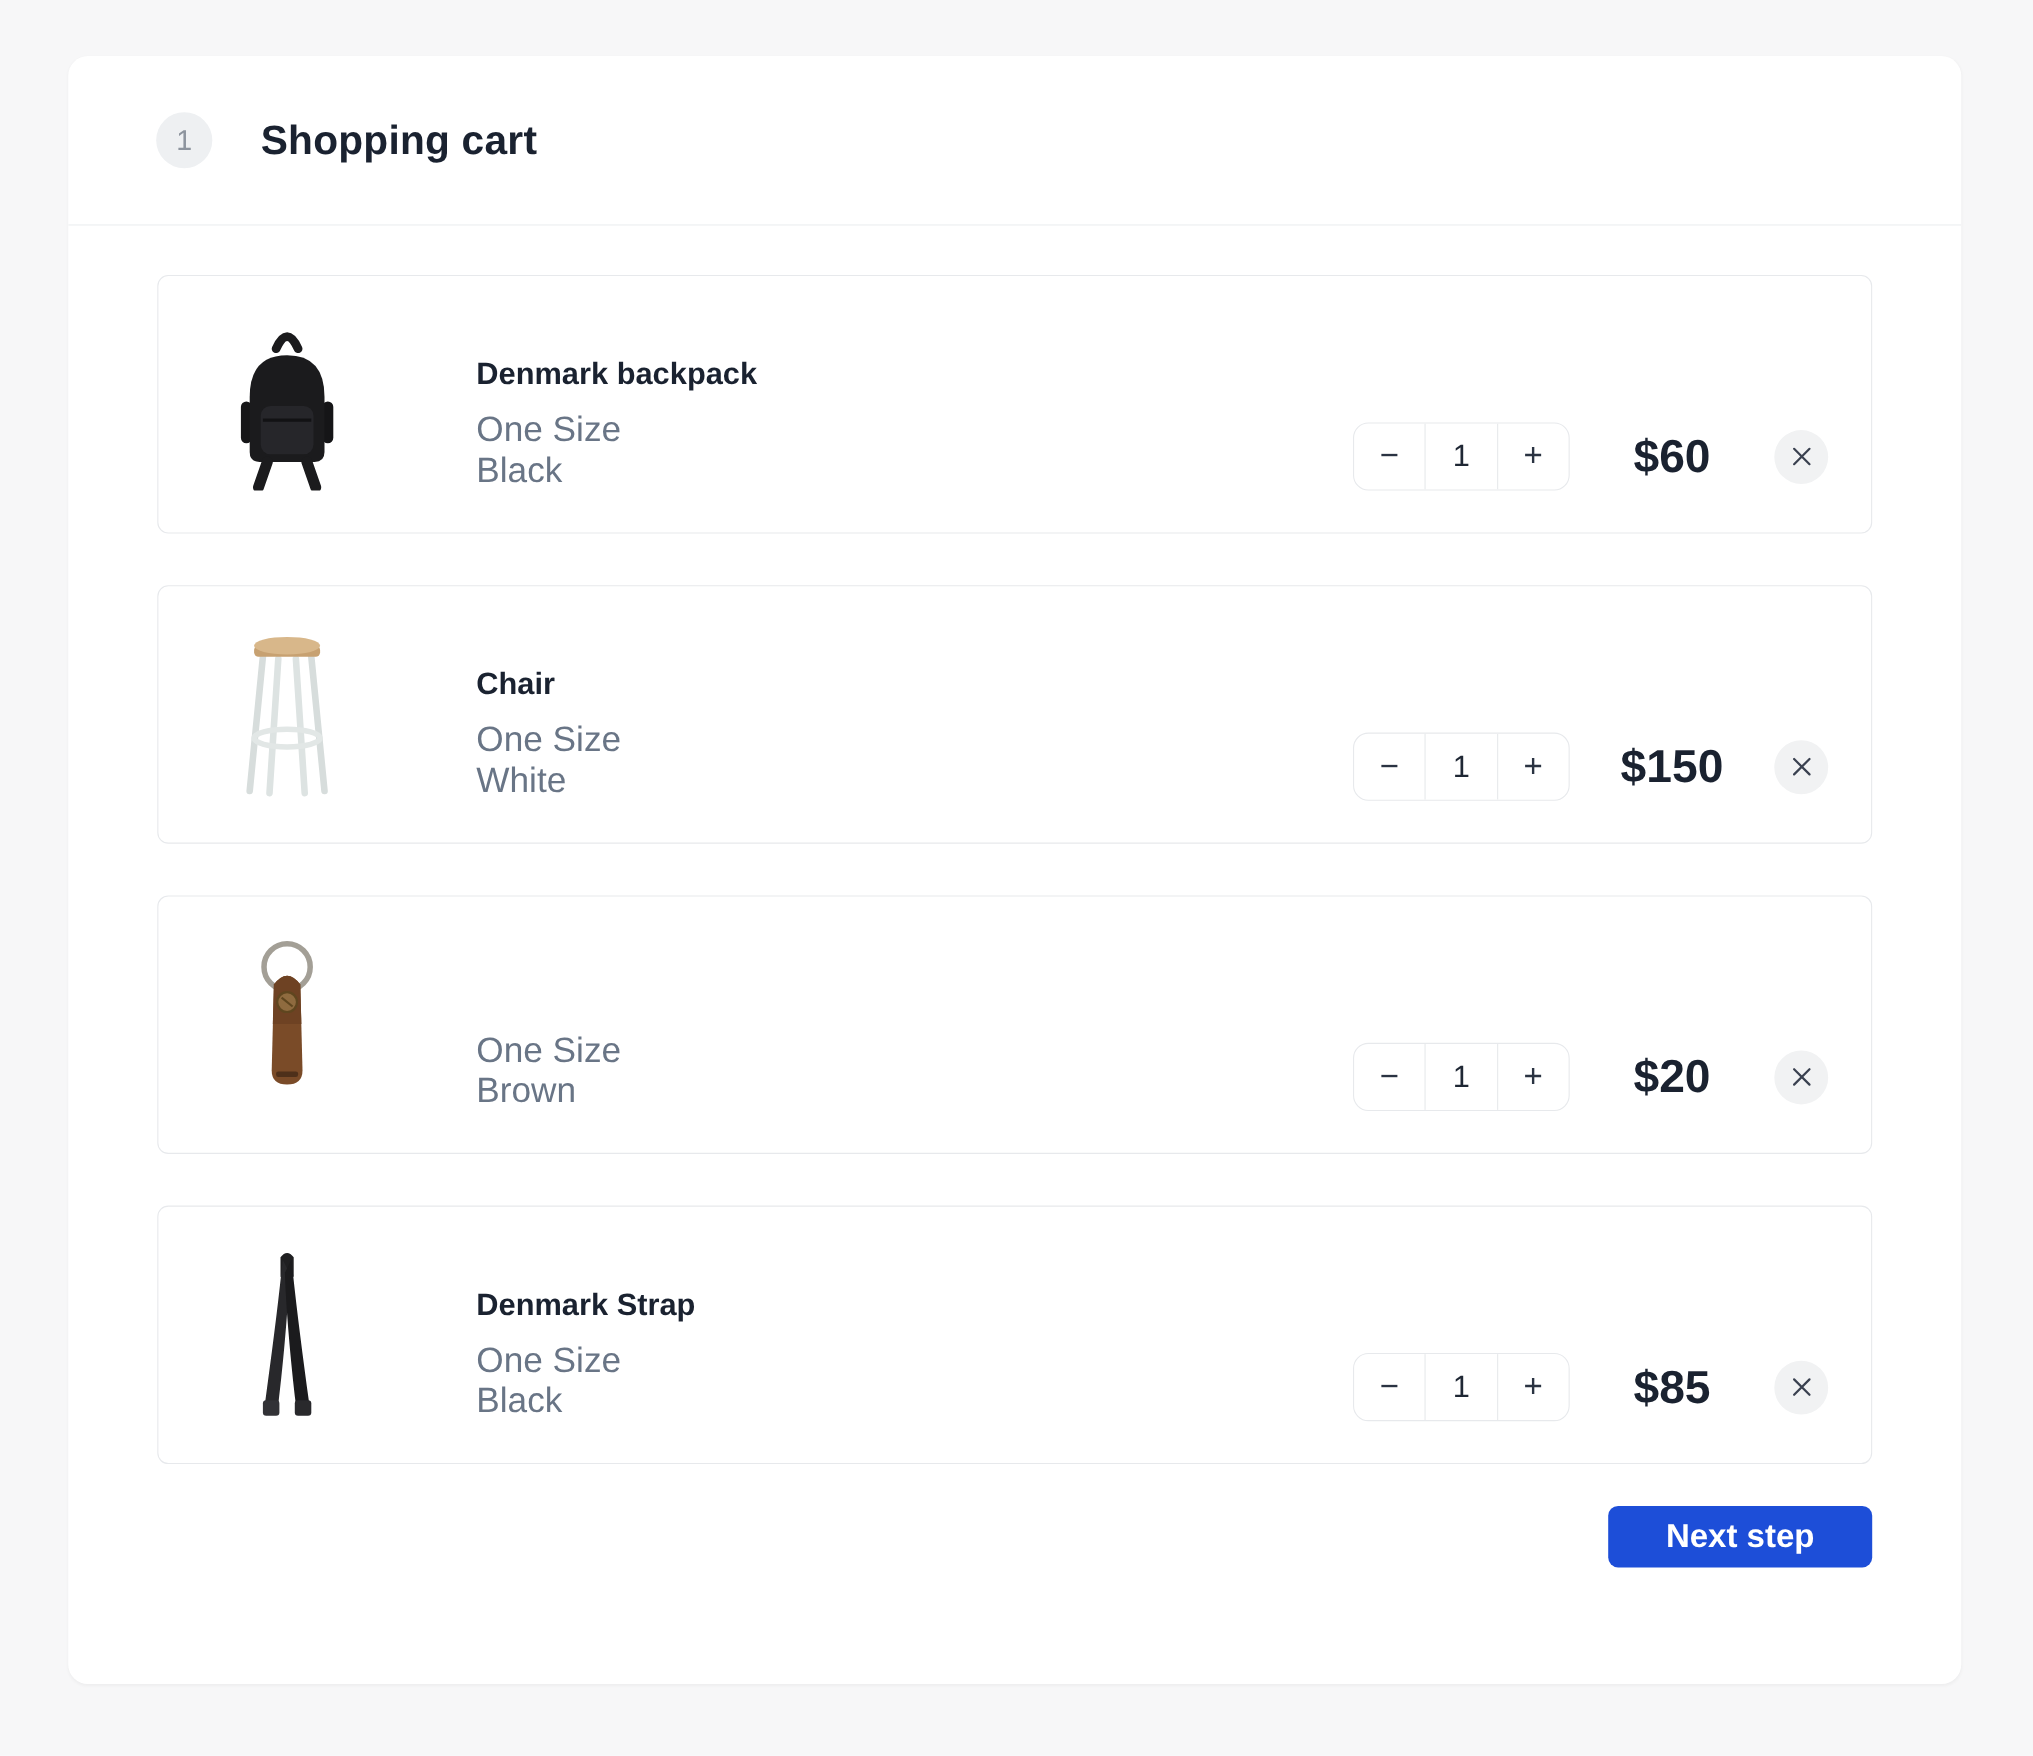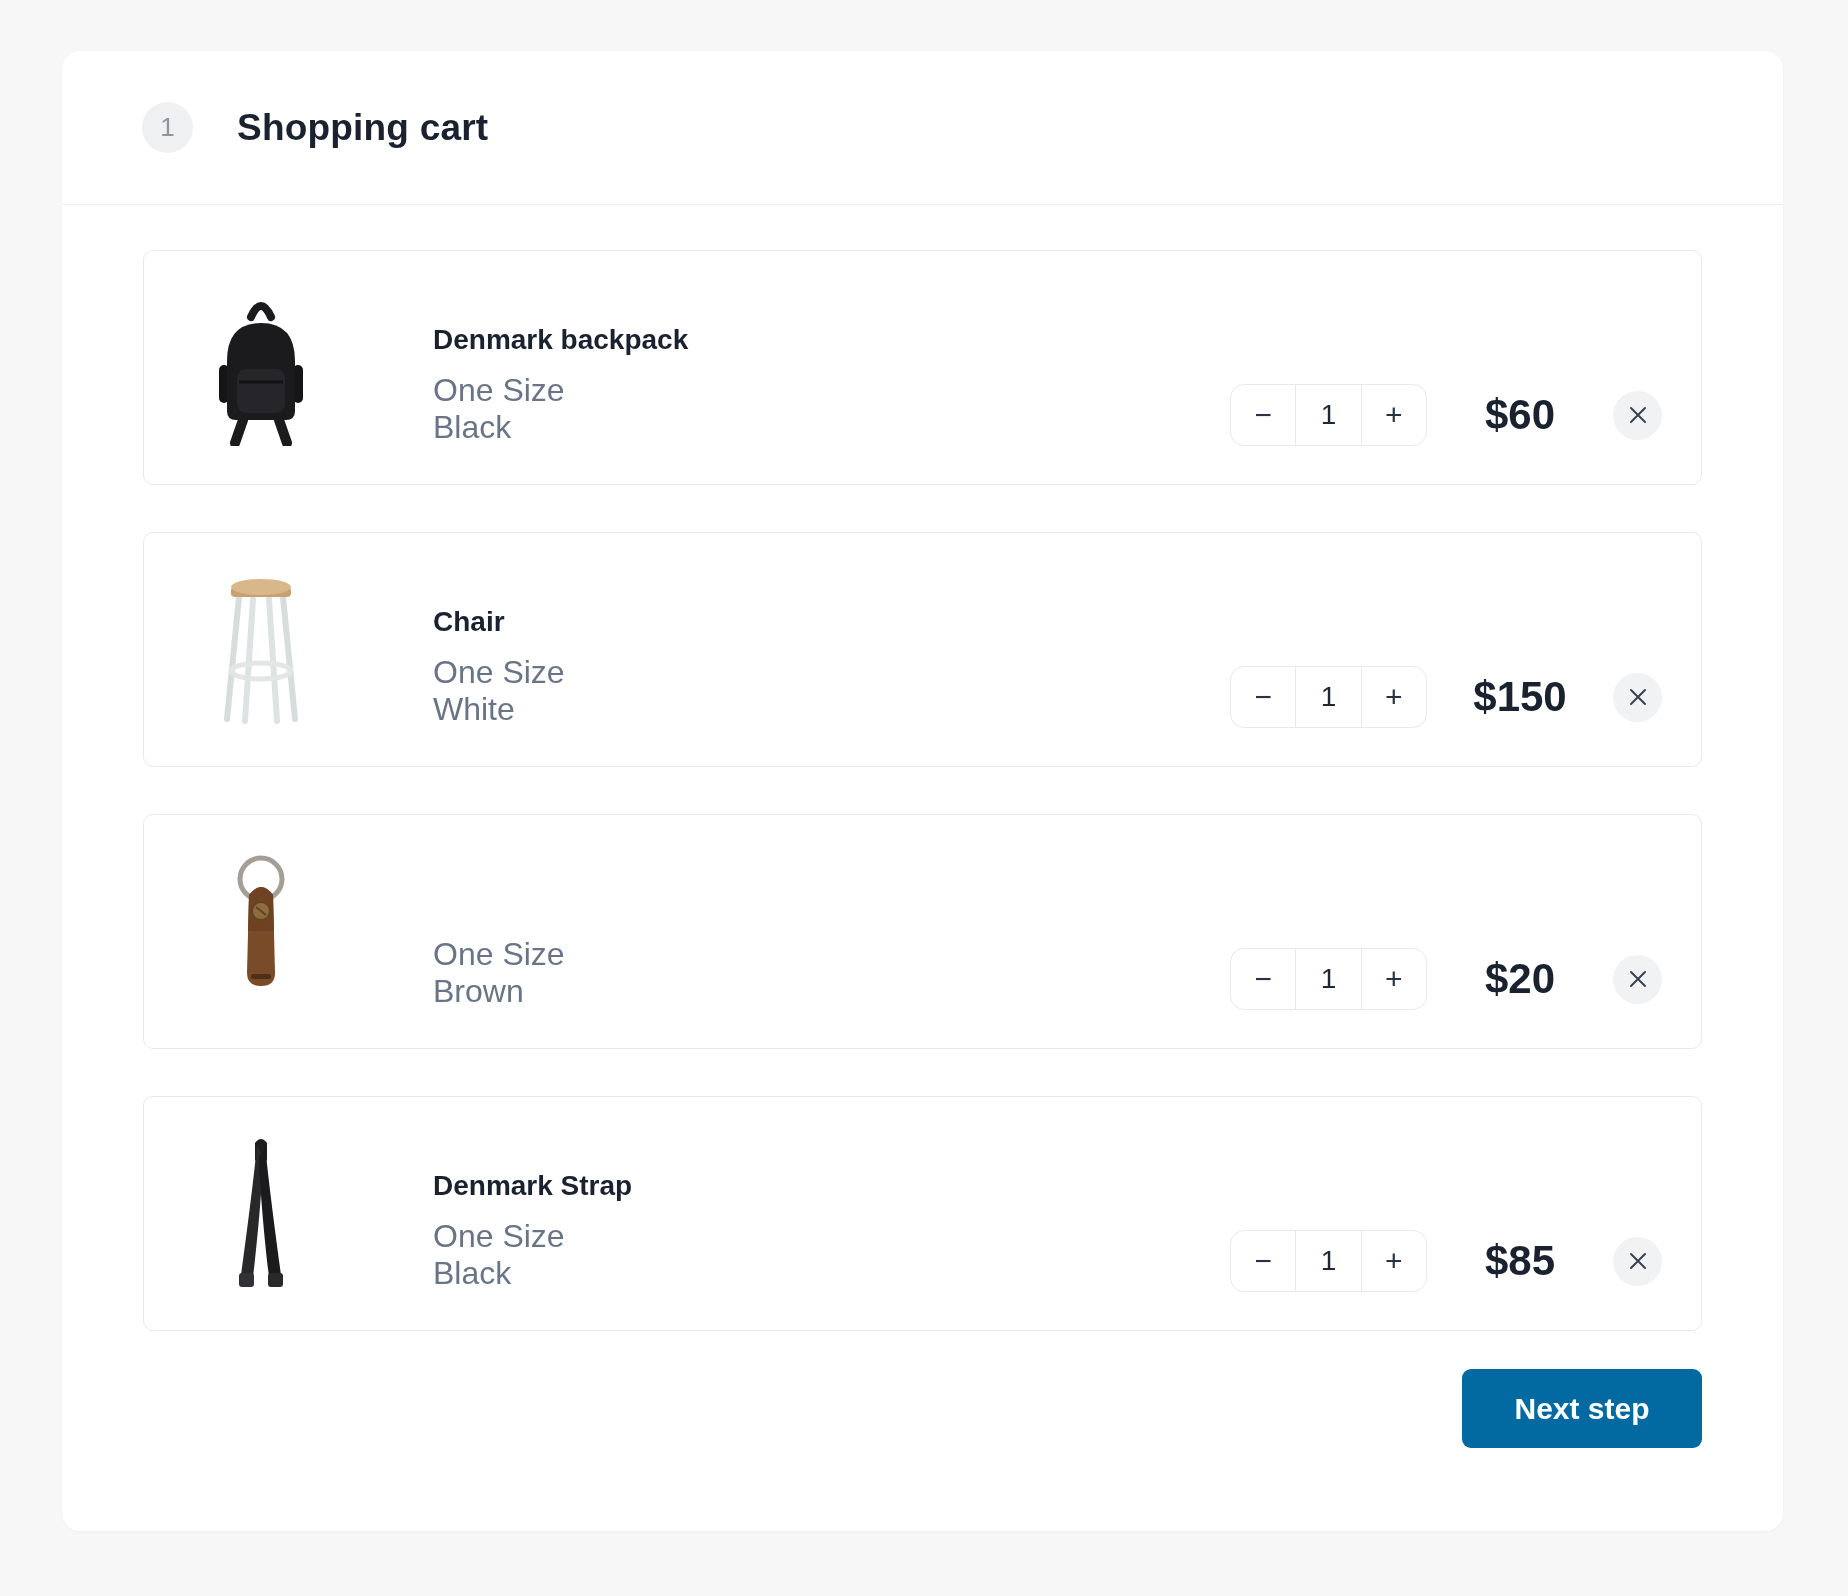--- a/index.html
+++ b/index.html
@@ -125,24 +125,24 @@
     flex-shrink: 0;
   }
   
   .panel-footer {
     margin-top: 38px;
     padding-right: 81px;
     display: flex;
     justify-content: flex-end;
   }
   .next-btn {
-    width: 240px; height: 79px;
+    width: 240px; height: 56px;
     border: none;
     border-radius: 9px;
-    background: #0369a1;
+    background: #1d4ed8;
     color: #ffffff;
     font-family: "Liberation Sans", sans-serif;
     font-size: 30px;
     font-weight: 700;
     display: flex; align-items: center; justify-content: center;
     cursor: pointer;
   }
 </style>
 </head>
 <body>

